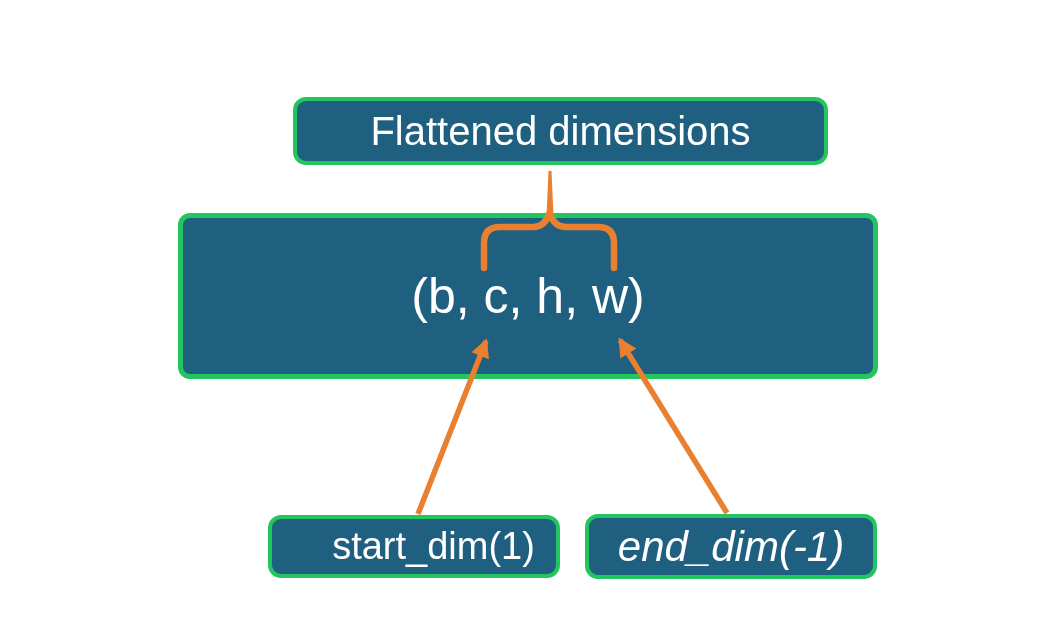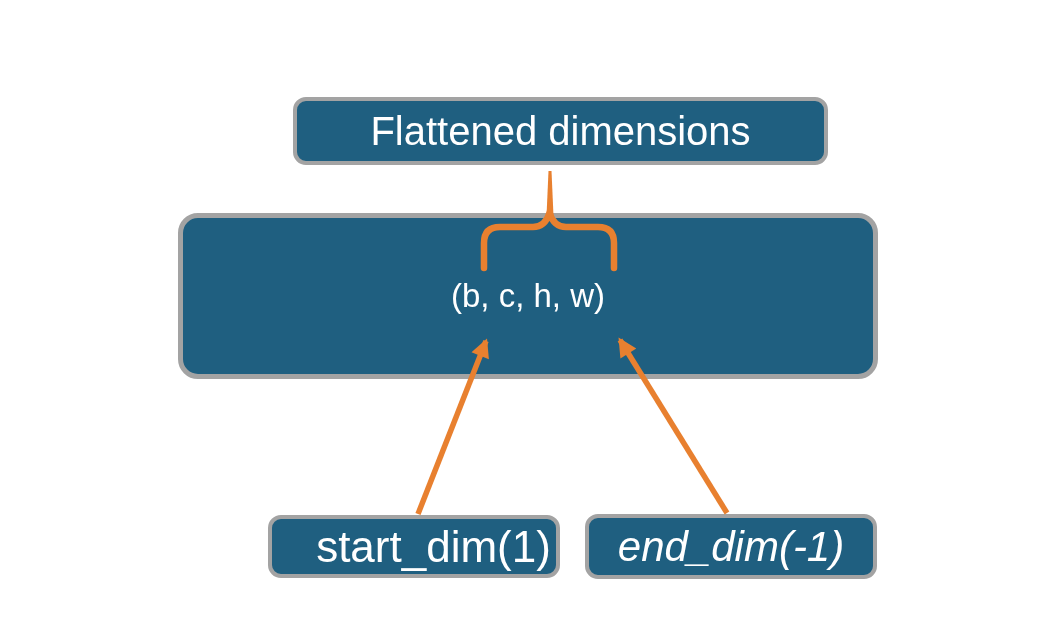--- a/index.html
+++ b/index.html
@@ -12,46 +12,46 @@
     position: relative;
     width: 1038px;
     height: 632px;
     background: #ffffff;
     overflow: hidden;
   }
   .node {
     position: absolute;
     box-sizing: border-box;
     background: #1f5f80;
-    border: 4px solid #a3a3a3;
+    border: 4px solid #22c55e;
     border-radius: 13px;
     color: #ffffff;
     display: flex;
     align-items: center;
     justify-content: center;
     z-index: 1;
     white-space: nowrap;
     text-align: right;
   }
   .node-title {
     left: 293px; top: 97px;
     width: 535px; height: 68px;
     font-size: 40px;
   }
   .node-tensor {
     left: 178px; top: 213px;
     width: 700px; height: 166px;
     border-width: 5px;
-    border-radius: 20px;
-    font-size: 33px;
+    border-radius: 12px;
+    font-size: 50px;
   }
   .node-start {
     left: 268px; top: 515px;
     width: 292px; height: 63px;
-    font-size: 44px;
+    font-size: 38px;
     padding-left: 39px;
   }
   .node-end {
     left: 585px; top: 514px;
     width: 292px; height: 65px;
     font-size: 42px;
     font-style: italic;
   }
   .overlay {
     position: absolute;

